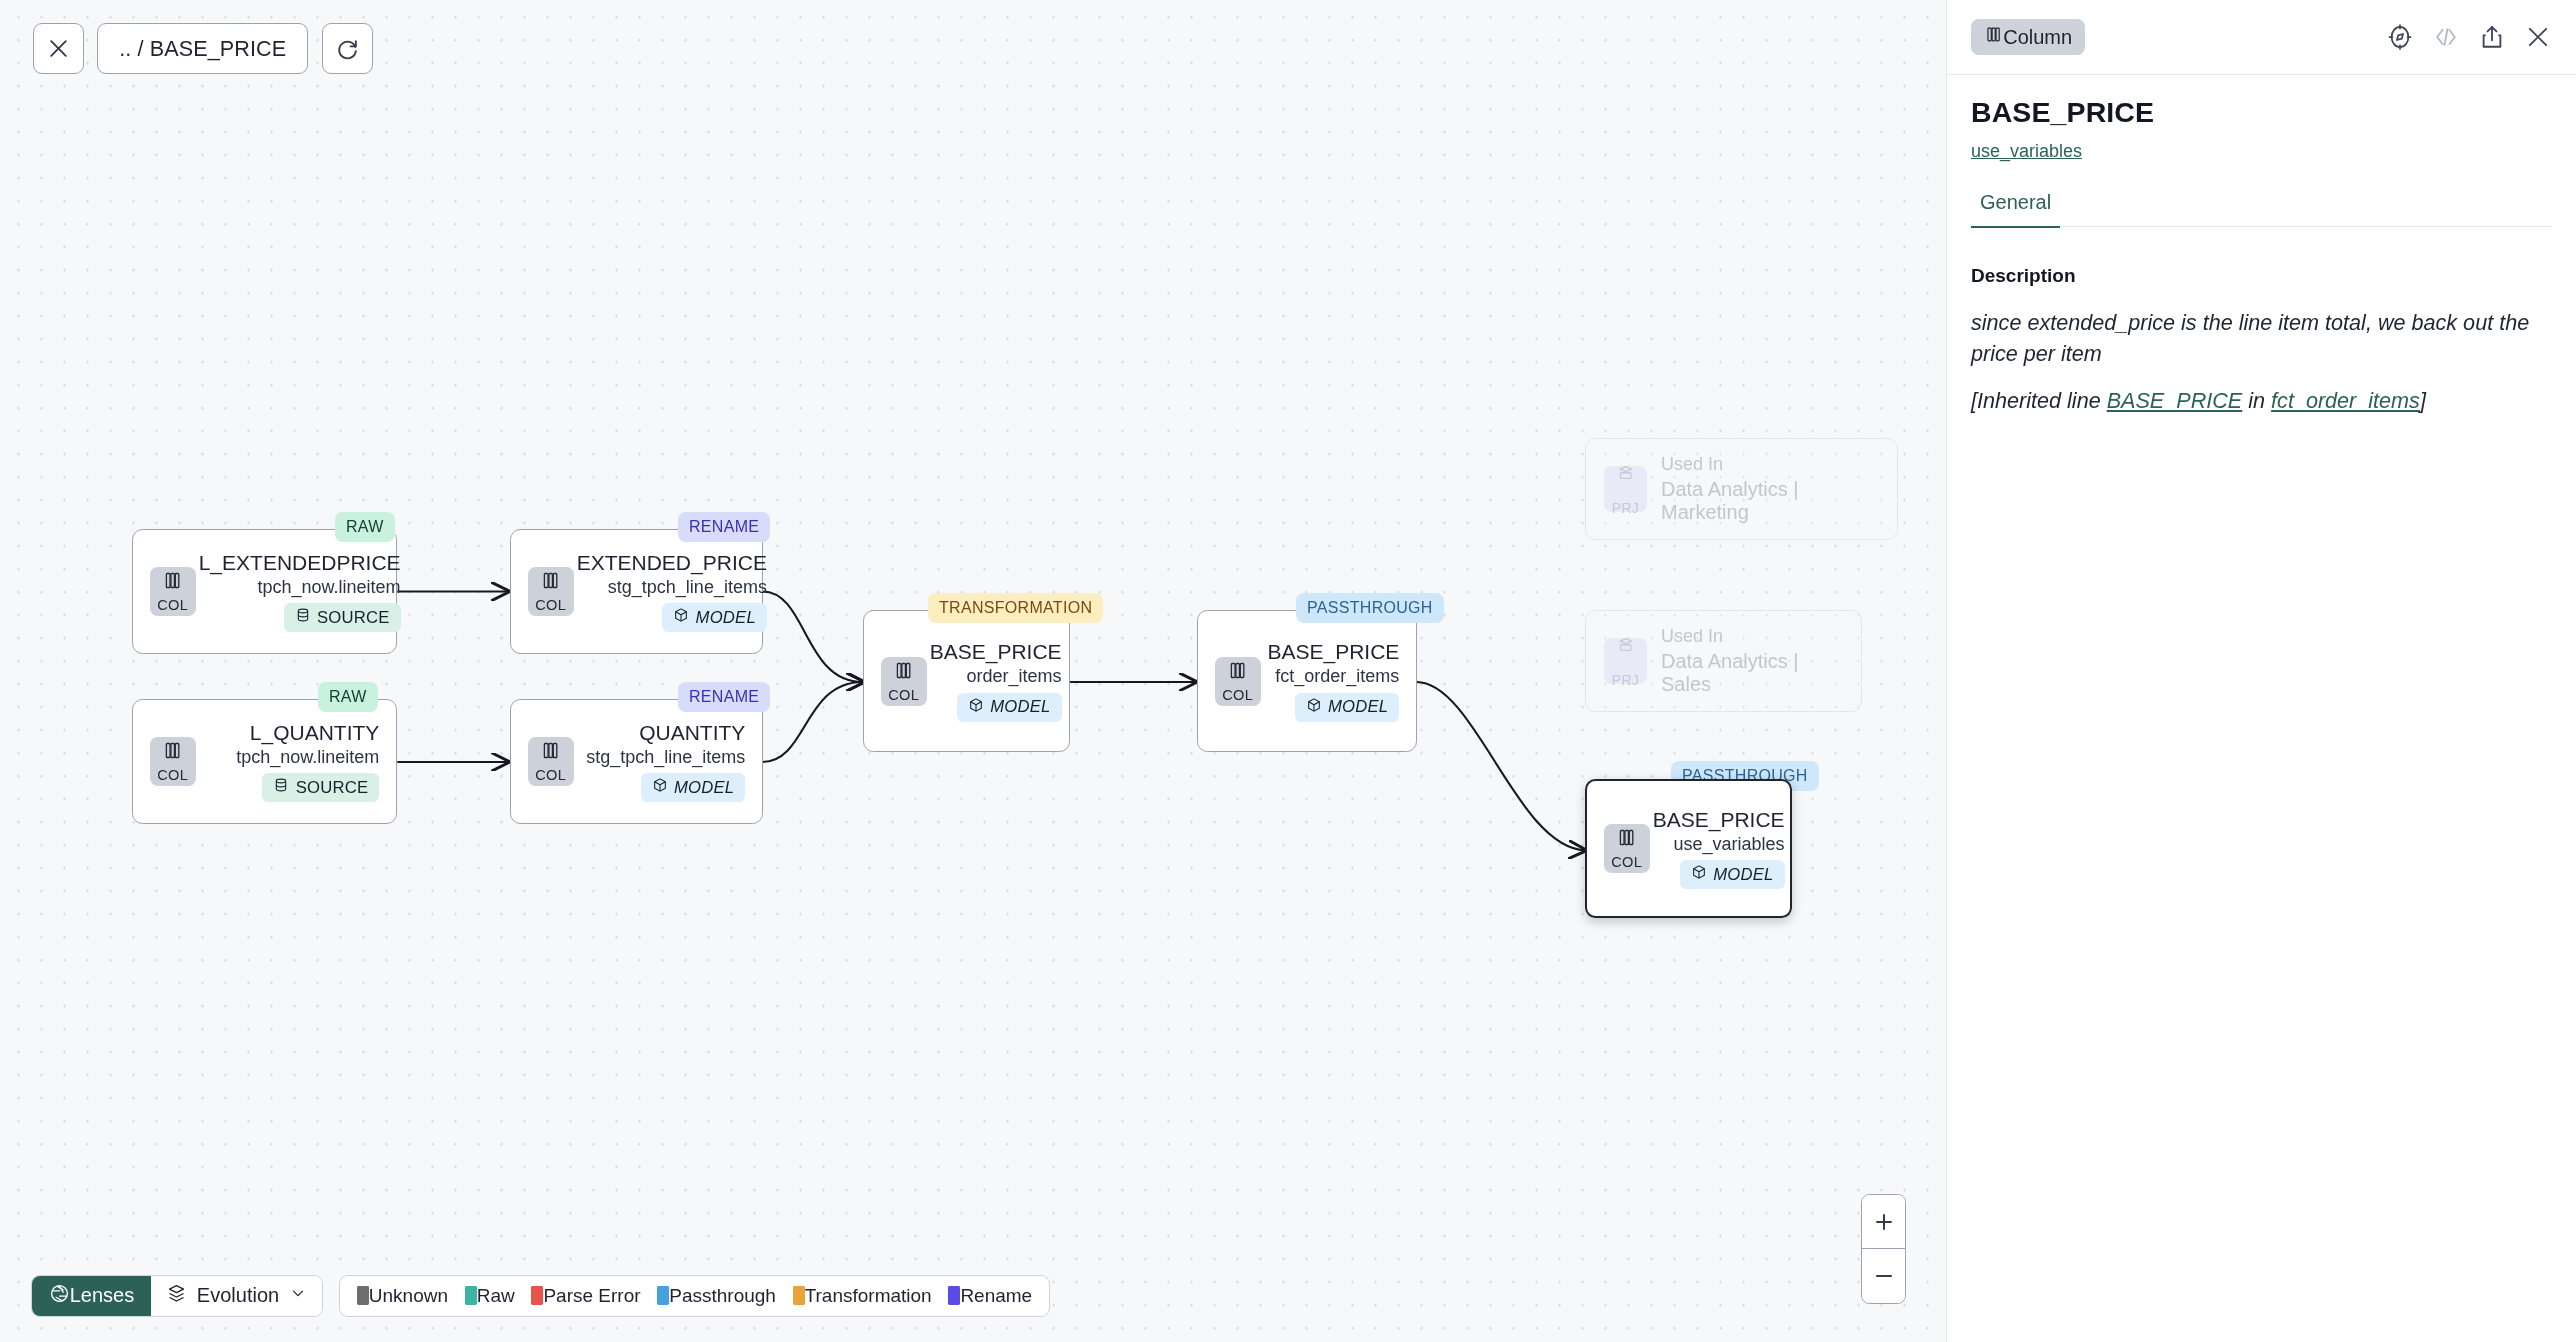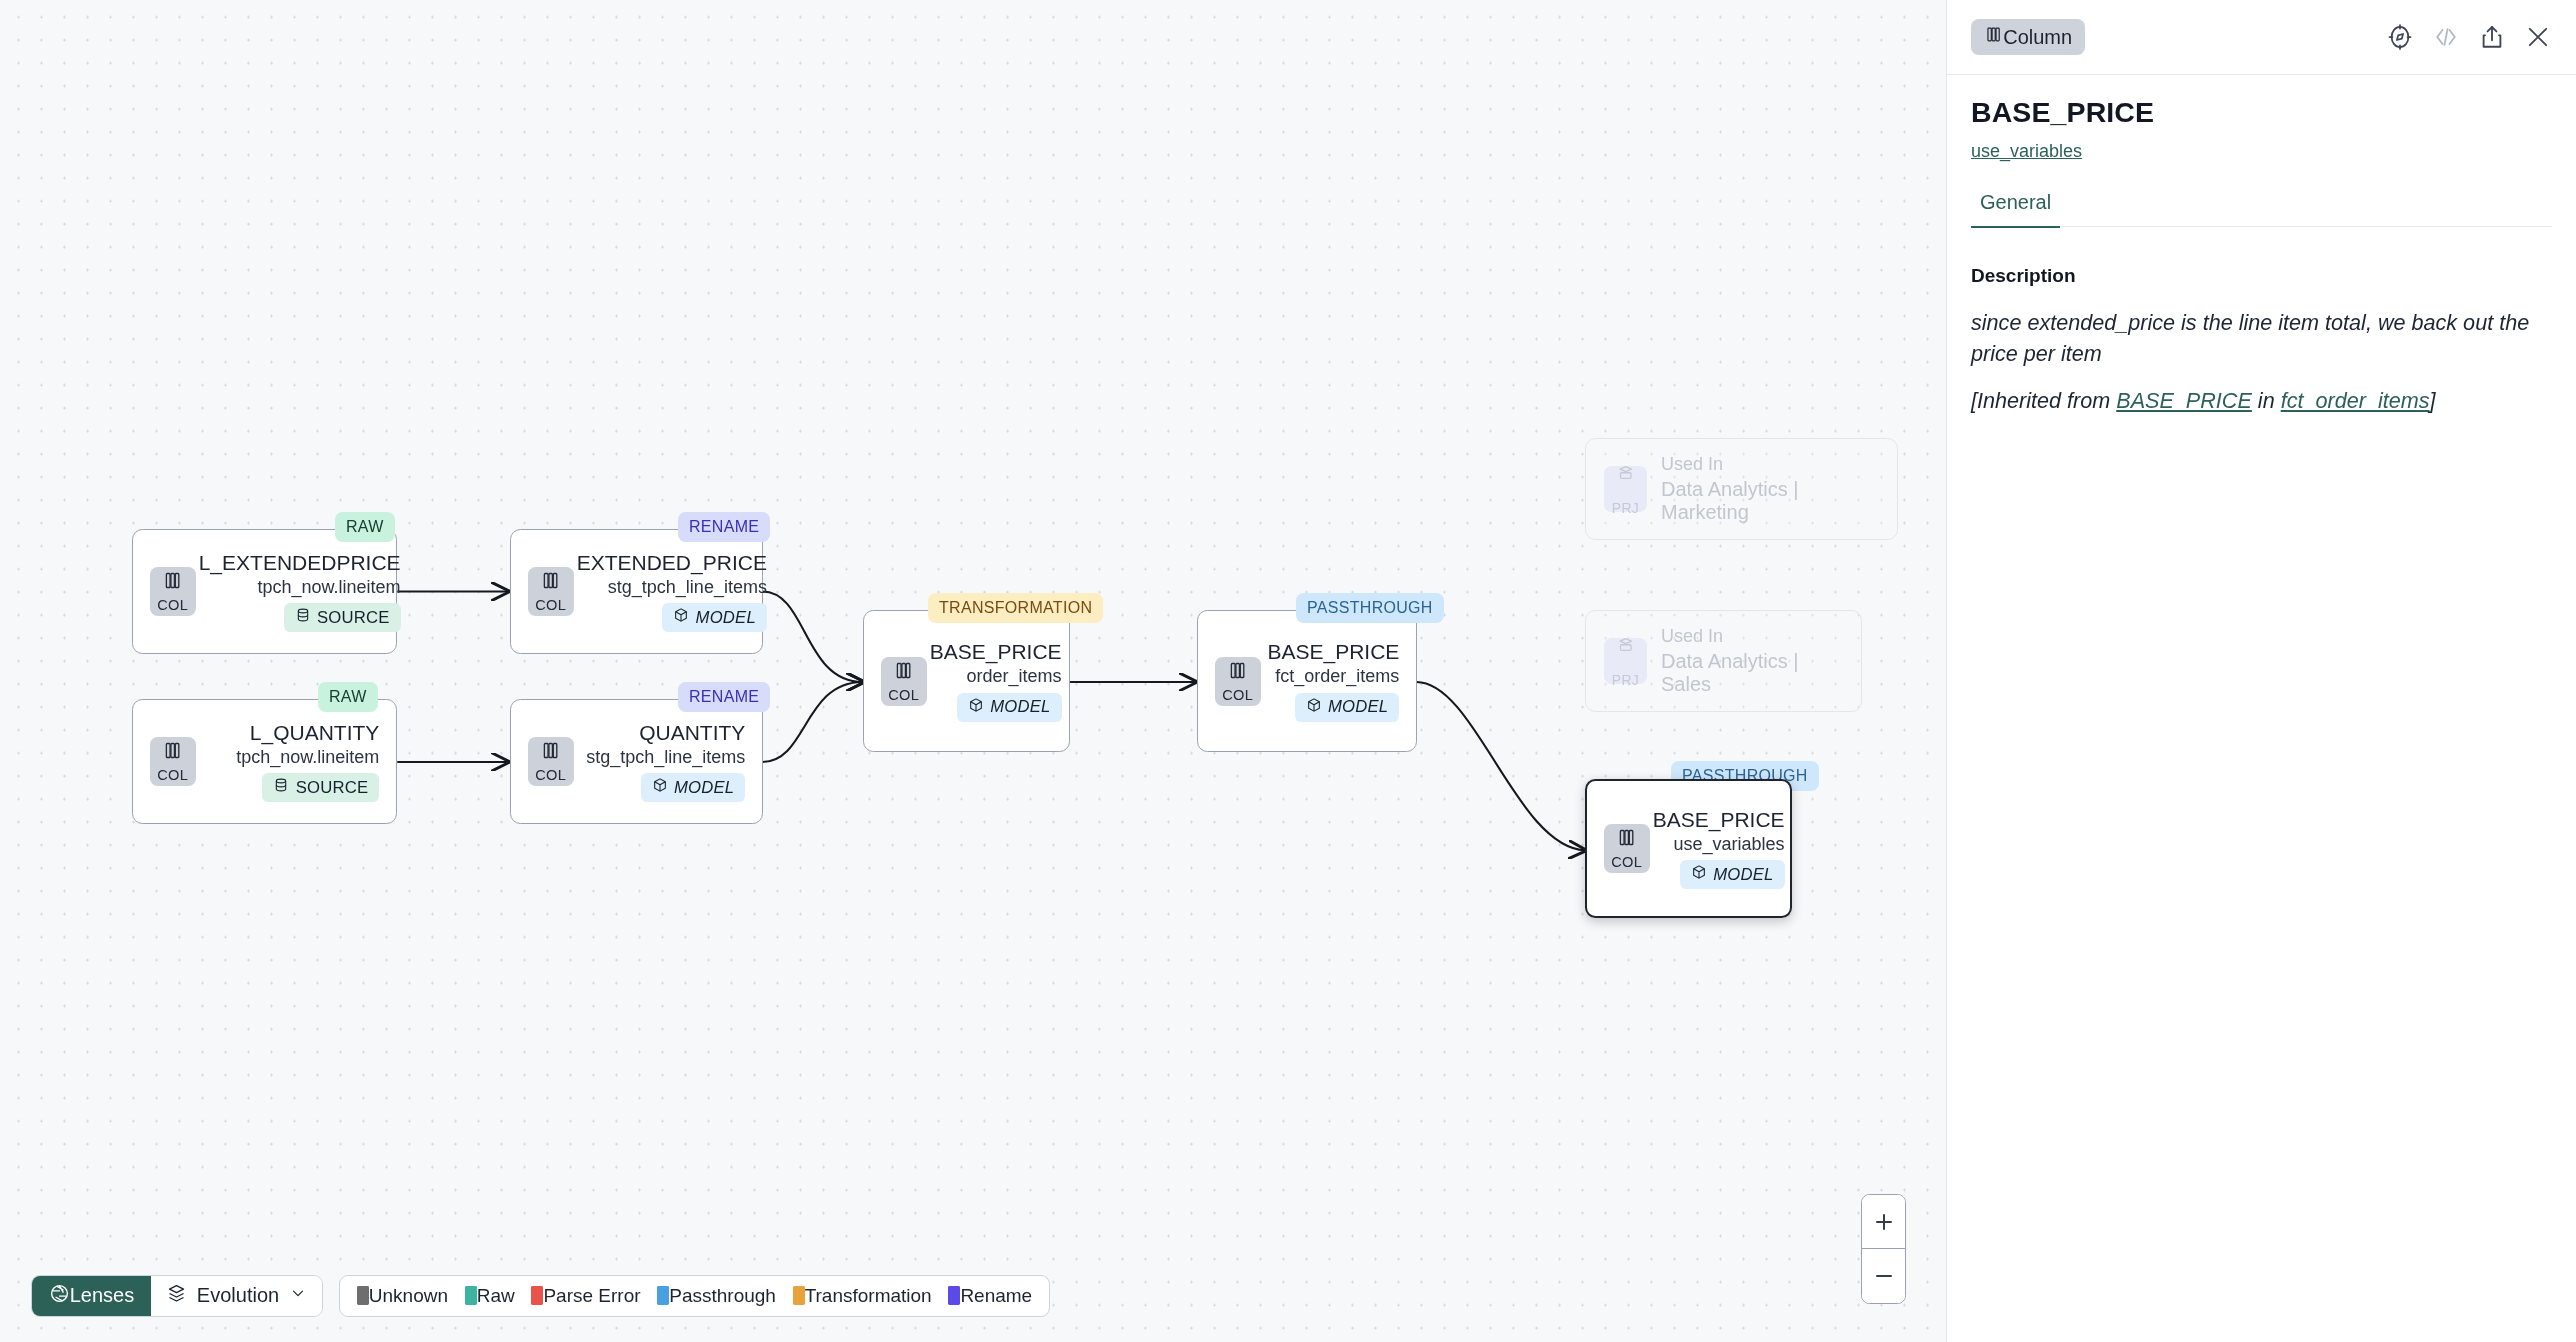--- a/index.html
+++ b/index.html
@@ -165,20 +165,40 @@
       <g fill="none" stroke="#15191f" stroke-width="3">
         <path d="M571,850 L730,850" marker-end="url(#ah)"></path>
         <path d="M571,1095 L730,1095" marker-end="url(#ah)"></path>
         <path d="M1096,850 C1160,850 1155,980 1240,980" marker-end="url(#ah)"></path>
         <path d="M1096,1095 C1160,1095 1155,980 1240,980" marker-end="url(#ah)"></path>
         <path d="M1538,980 L1718,980" marker-end="url(#ah)"></path>
         <path d="M2036,980 C2120,980 2180,1218 2278,1222" marker-end="url(#ah)"></path>
       </g>
     </svg>
 
+    <div class="tl-toolbar">
+      <div class="tl-btn square">
+        <span>
+          <svg width="25" height="25" viewBox="0 0 24 24" fill="none" stroke="#343b4a" stroke-width="1.8" stroke-linecap="round">
+              <path d="M5 5 L19 19 M19 5 L5 19"></path>
+            </svg>
+        </span>
+      </div>
+      <div class="tl-btn crumb">
+        <span>.. / BASE_PRICE</span>
+      </div>
+      <div class="tl-btn square">
+        <span>
+          <svg width="25" height="25" viewBox="0 0 24 24" fill="none" stroke="#343b4a" stroke-width="1.8" stroke-linecap="round" stroke-linejoin="round">
+            <path d="M20 5 v5 h-5"></path>
+              <path d="M19.5 10.5 A8 8 0 1 0 20 14.5"></path>
+          </svg>
+        </span>
+      </div>
+    </div>
 
     <div class="pill raw" style="left:335px; top:512px;">
       <span>RAW</span>
     </div>
     <div class="node" style="left:132px; top:529px; width:265px; height:125px;">
       <div class="colchip">
         <span>
           <svg width="21" height="21" viewBox="0 0 24 24" fill="none" stroke="#252a36" stroke-width="1.5">
               <rect x="5" y="4" width="4.2" height="16" rx="1"></rect>
               <rect x="10.2" y="4" width="4" height="16" rx="1"></rect>
@@ -531,19 +551,19 @@
     <div class="panel-body">
       <div class="obj-title">BASE_PRICE</div>
       <a class="obj-link">use_variables</a>
 
       <div class="tabs">
         <div class="tab">General</div>
       </div>
 
       <div class="sec-label">Description</div>
       <div class="desc">since extended_price is the line item total, we back out the price per item</div>
-      <div class="desc2"><span>[Inherited from </span><a>BASE_PRICE</a><span> in </span><a>fct_order_items</a><span>]</span></div>
+      <div class="desc2"><span>[Inherited line </span><a>BASE_PRICE</a><span> in </span><a>fct_order_items</a><span>]</span></div>
     </div>
 
   </div>
 
 </div>
 
 
 </body></html>

